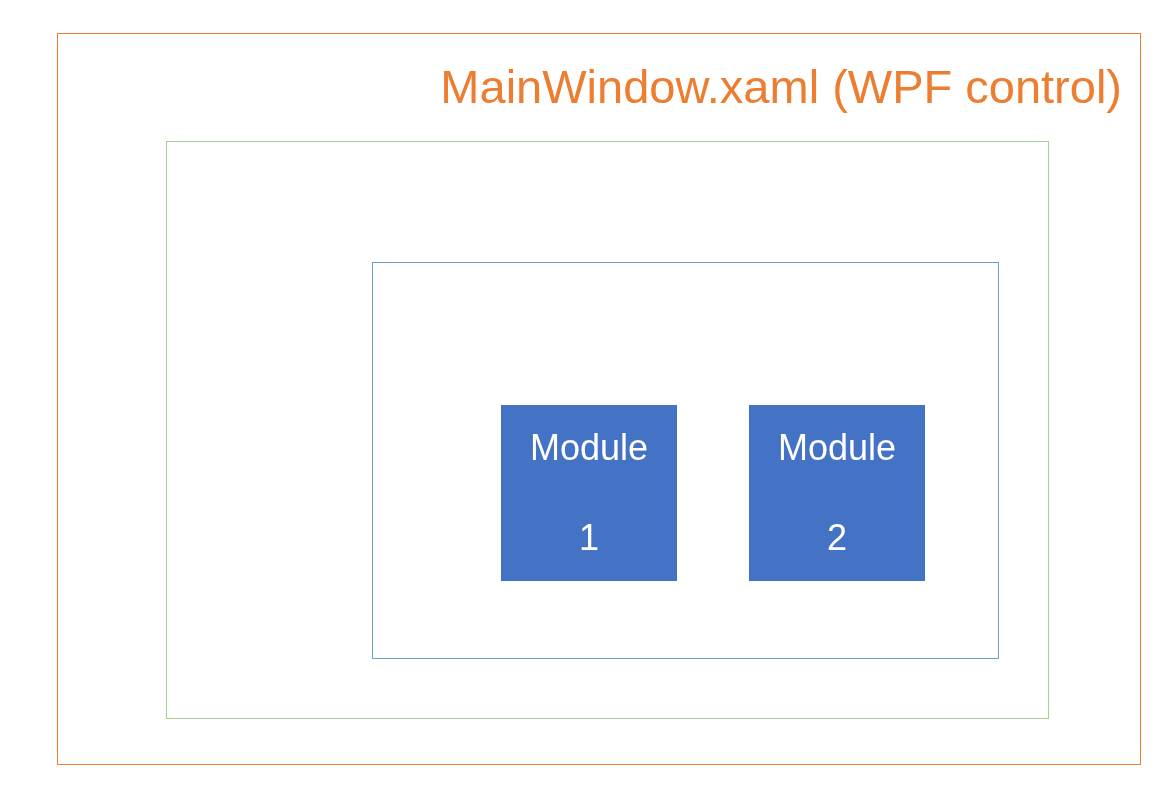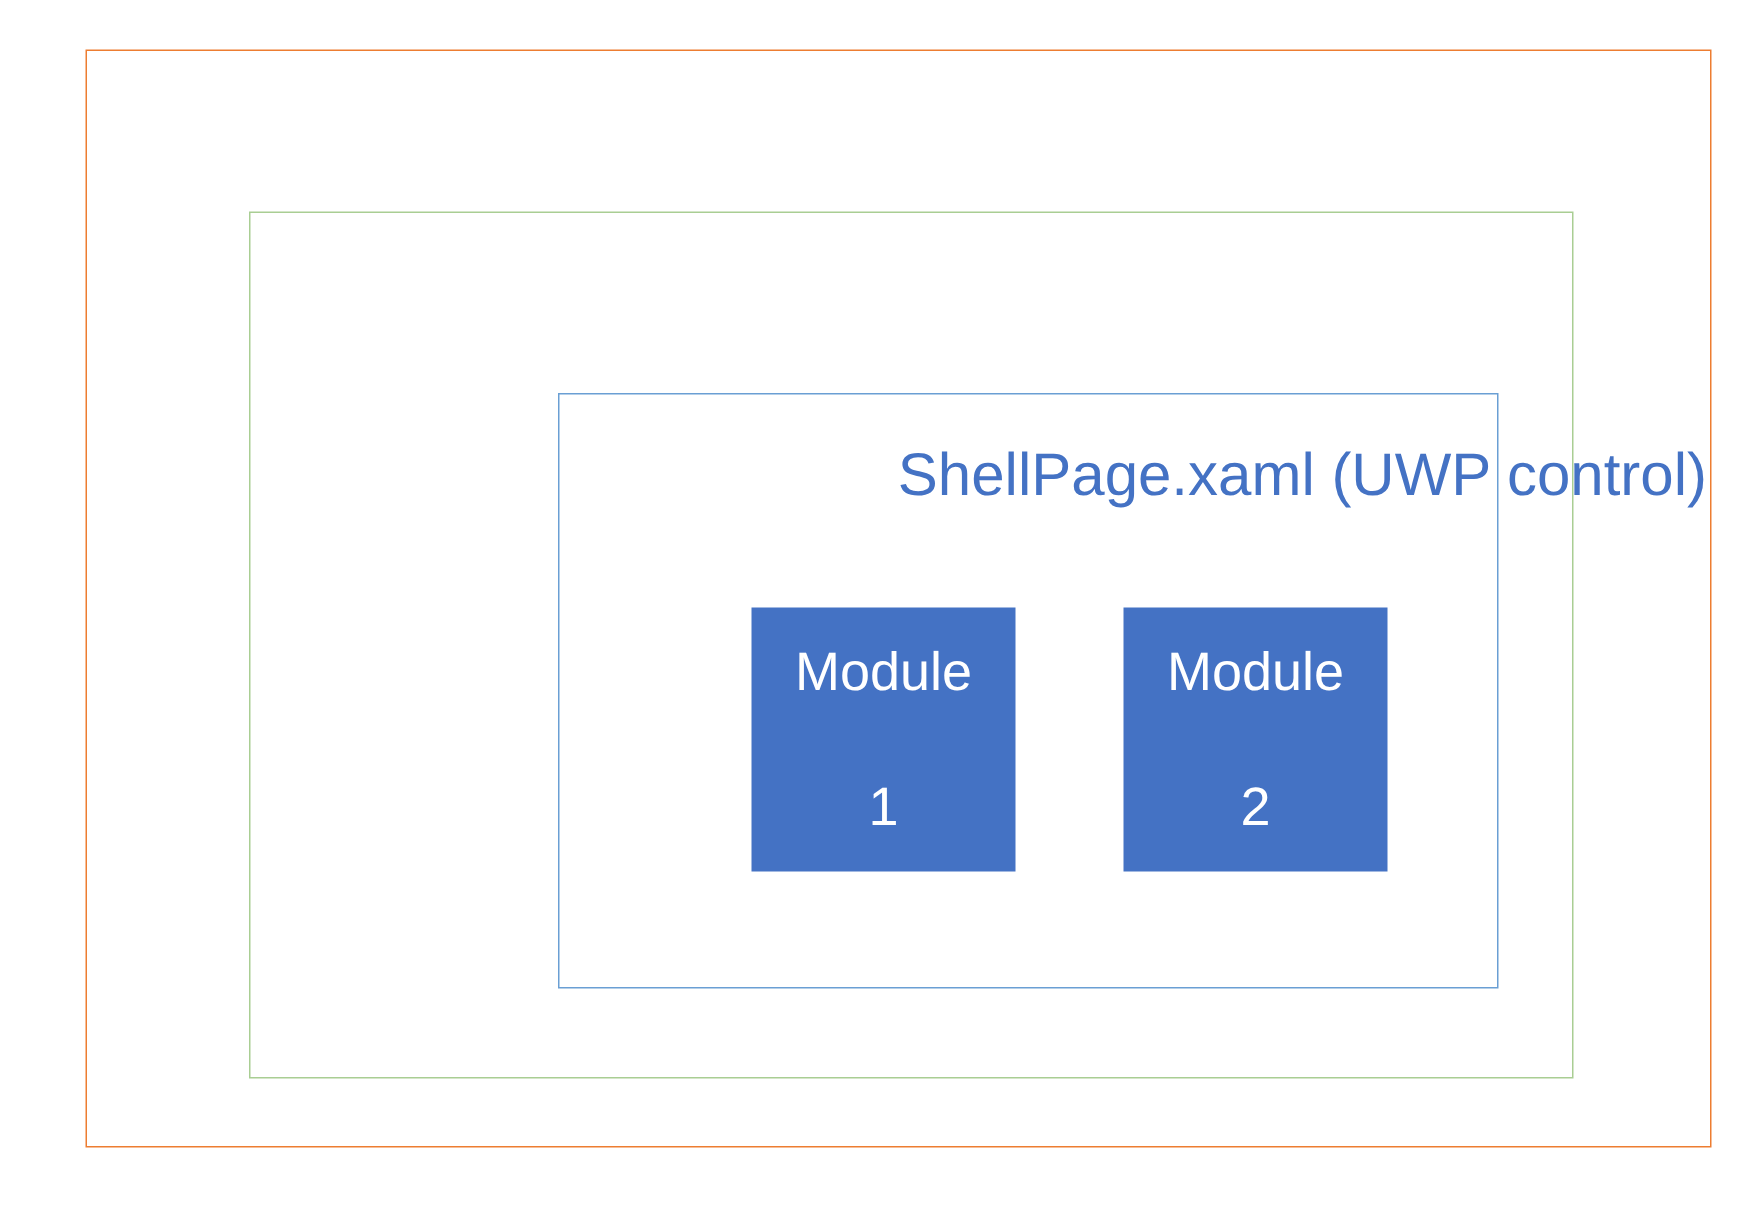--- a/index.html
+++ b/index.html
@@ -108,25 +108,25 @@
   .module-line {
     display: block;
   }
 </style>
 </head>
 <body>
 
 <div id="canvas">
 
   <div class="frame frame-outer"></div>
+  <div class="caption caption-outer">MainWindow.xaml (WPF control)</div>
 
   <div class="frame frame-mid"></div>
 
   <div class="frame frame-inner"></div>
-  <div class="caption caption-inner">ShellPage.xaml (UWP control)</div>
 
   <div class="module module-1">
     <span class="module-line">Module</span>
     <span class="module-line">1</span>
   </div>
 
   <div class="module module-2">
     <span class="module-line">Module</span>
     <span class="module-line">2</span>
   </div>

